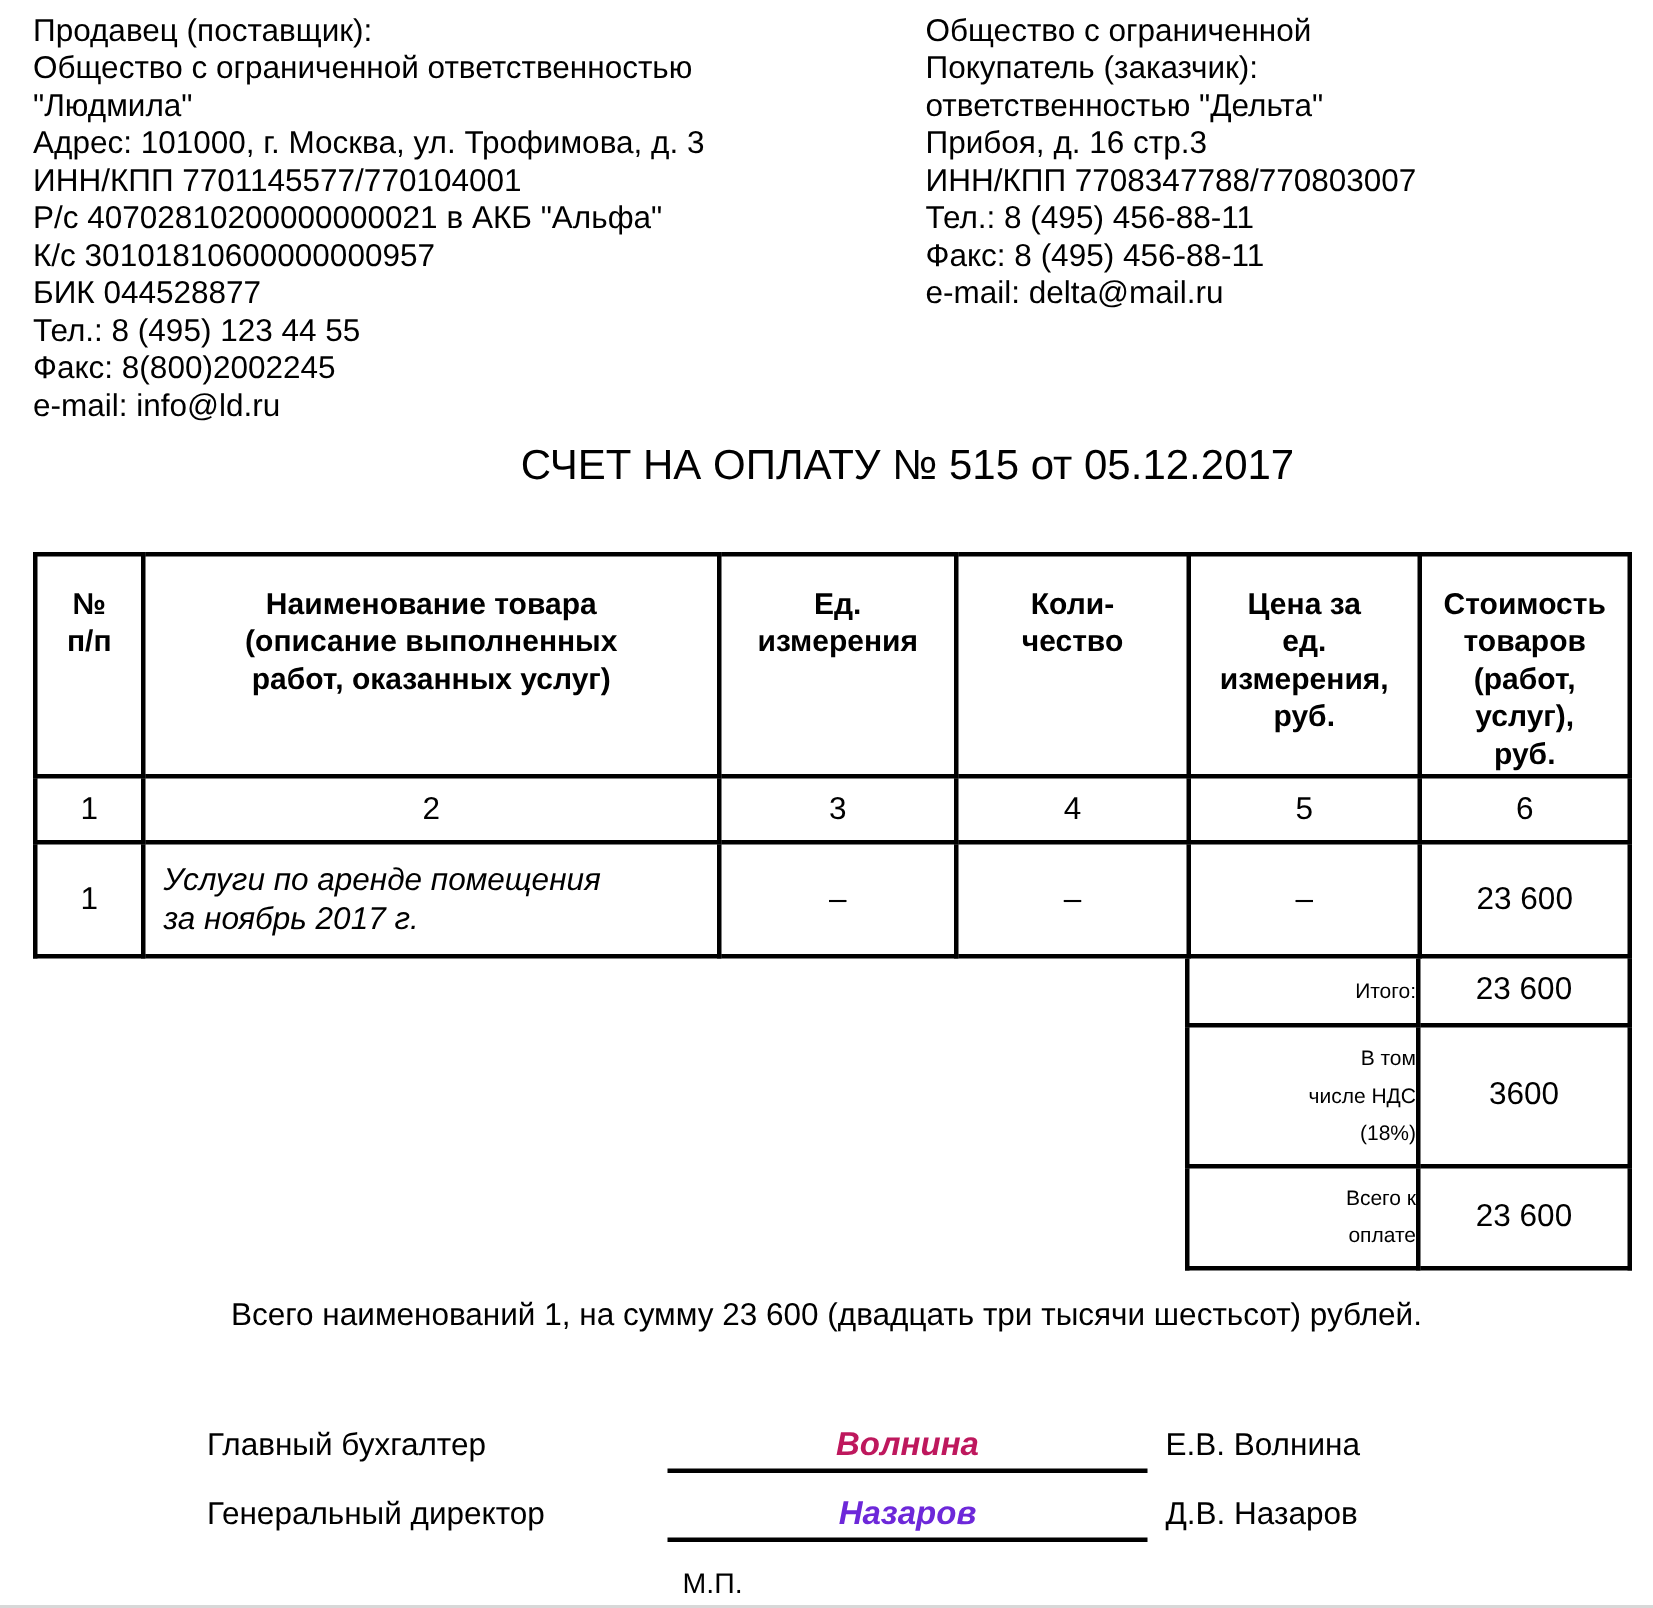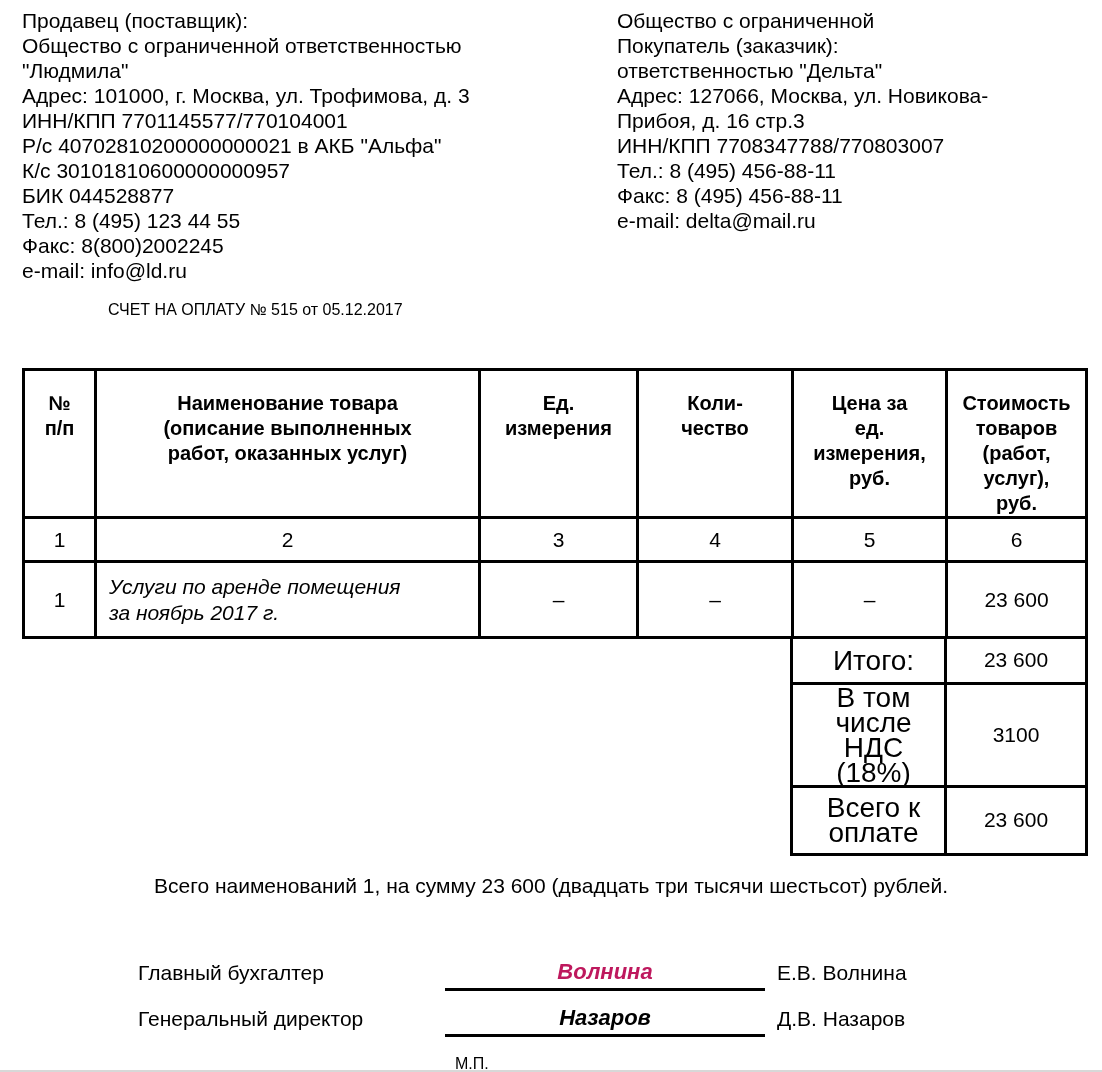--- a/index.html
+++ b/index.html
@@ -17,22 +17,22 @@
   .parties { display:flex; padding:8px 0 0 22px; }
   .party { font-size:21px; line-height:25px; }
   .party-seller { width:595px; }
   .party-buyer  { width:470px; }
   .party div { white-space:nowrap; }
 
   
   .title {
     margin-top:14px;
     padding-left:108px;
-    text-align:left;
-    font-size:16px;
+    text-align:center;
+    font-size:28px;
     line-height:26px;
   }
 
   
   table { border-collapse:collapse; table-layout:fixed; }
   .inv-table { margin:45px 0 0 22px; width:1063px; }
   .inv-table td { border:3px solid #000; overflow:hidden; }
   .inv-table tr.hdr td {
     height:144px;
     font-weight:bold; font-size:20px; line-height:25px;
@@ -47,22 +47,22 @@
     height:76px; text-align:center; vertical-align:middle;
     font-size:21px; line-height:26px; white-space:pre-line;
   }
   .inv-table tr.datarow td.name-cell { text-align:left; padding-left:12px;font-style:italic; }
 
   
   .totals-table { margin-left:790px; width:295px; }
   .totals-table td { border:3px solid #000; }
   .totals-table tr:first-child td { border-top:none; }
   .totals-table .t-label {
-    text-align:center; vertical-align:middle; padding-left:10px;
-    font-size:28px; line-height:25px; white-space:pre-line;
+    text-align:right; vertical-align:middle; padding-left:10px;
+    font-size:14px; line-height:25px; white-space:pre-line;
   }
   .totals-table .t-value { text-align:center; vertical-align:middle; font-size:21px; }
   .totals-table tr.t-r1 td { height:44px; }
   .totals-table tr.t-r2 td { height:94px; }
   .totals-table tr.t-r3 td { height:68px; }
 
   
   .summary {
     margin-top:17px;
     text-align:center;
@@ -75,21 +75,21 @@
   .sig-row.second { margin-top:14px; }
   .sig-role { width:307px; font-size:21px; line-height:25px; padding-bottom:6px; white-space:nowrap; }
   .sig-line { width:320px; border-bottom:3px solid #000; text-align:center; }
   .sig-script {
     display:inline-block;
     font-style:italic; font-weight:bold; font-size:22px; line-height:26px;
     padding-bottom:3px;
   }
   .sig-name { font-size:21px; line-height:25px; padding-left:12px; padding-bottom:6px; white-space:nowrap; }
 
-  .stamp { margin:18px 0 0 455px; font-size:16px; }
+  .stamp { margin:18px 0 0 455px; font-size:19px; }
 </style>
 </head>
 <body>
 
 <div class="page">
 
   <div class="parties">
     <div class="party party-seller">
       <div>Продавец (поставщик):</div>
       <div>Общество с ограниченной ответственностью</div>
@@ -100,21 +100,20 @@
       <div>К/с 30101810600000000957</div>
       <div>БИК 044528877</div>
       <div>Тел.: 8 (495) 123 44 55</div>
       <div>Факс: 8(800)2002245</div>
       <div>e-mail: info@ld.ru</div>
     </div>
     <div class="party party-buyer">
       <div>Общество с ограниченной</div>
       <div>Покупатель (заказчик):</div>
       <div>ответственностью "Дельта"</div>
-      <div>Адрес: 127066, Москва, ул. Новикова-</div>
       <div>Прибоя, д. 16 стр.3</div>
       <div>ИНН/КПП 7708347788/770803007</div>
       <div>Тел.: 8 (495) 456-88-11</div>
       <div>Факс: 8 (495) 456-88-11</div>
       <div>e-mail: delta@mail.ru</div>
     </div>
   </div>
 
   <div class="title">СЧЕТ НА ОПЛАТУ № 515 от 05.12.2017</div>
 
@@ -175,21 +174,21 @@
       </colgroup>
     <tbody>
         <tr class="t-r1">
       <td class="t-label">Итого:</td>
       <td class="t-value">23 600</td>
     </tr>
     <tr class="t-r2">
       <td class="t-label">В том
 числе НДС
 (18%)</td>
-      <td class="t-value">3100</td>
+      <td class="t-value">3600</td>
     </tr>
     <tr class="t-r3">
       <td class="t-label">Всего к
 оплате</td>
       <td class="t-value">23 600</td>
     </tr>
   </tbody>
     </table>
 
   <div class="summary">Всего наименований 1, на сумму 23 600 (двадцать три тысячи шестьсот) рублей.</div>
@@ -198,20 +197,20 @@
     <div class="sig-role">Главный бухгалтер</div>
     <div class="sig-line">
       <span class="sig-script" style="color: #be185d;">Волнина</span>
     </div>
     <div class="sig-name">Е.В. Волнина</div>
   </div>
 
   <div class="sig-row second">
     <div class="sig-role">Генеральный директор</div>
     <div class="sig-line">
-      <span class="sig-script" style="color: #000000;">Назаров</span>
+      <span class="sig-script" style="color: #6d28d9;">Назаров</span>
     </div>
     <div class="sig-name">Д.В. Назаров</div>
   </div>
 
   <div class="stamp">М.П.</div>
 
 </div>
 
 </body></html>

